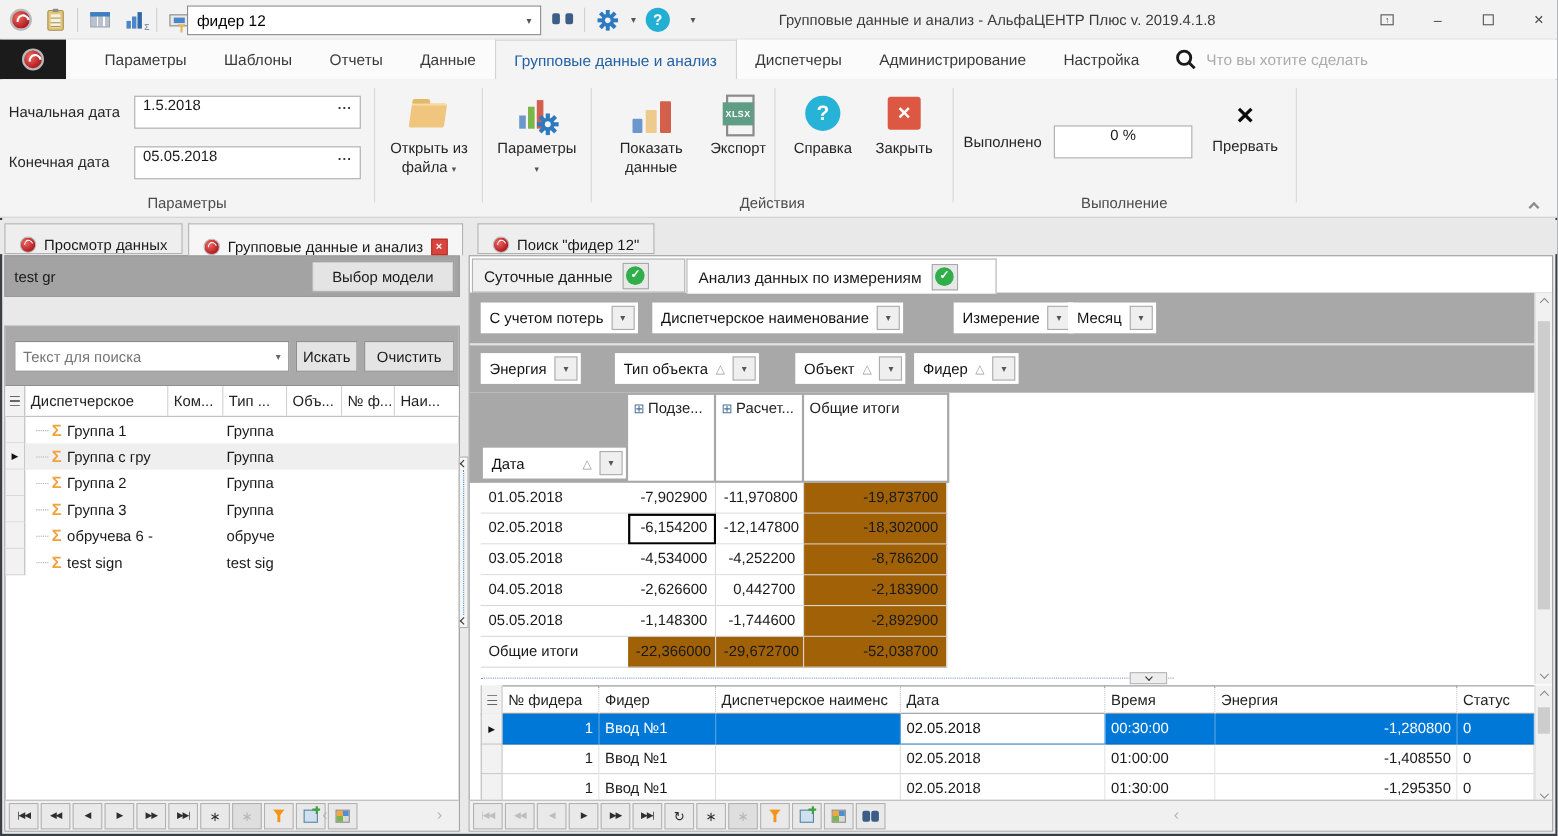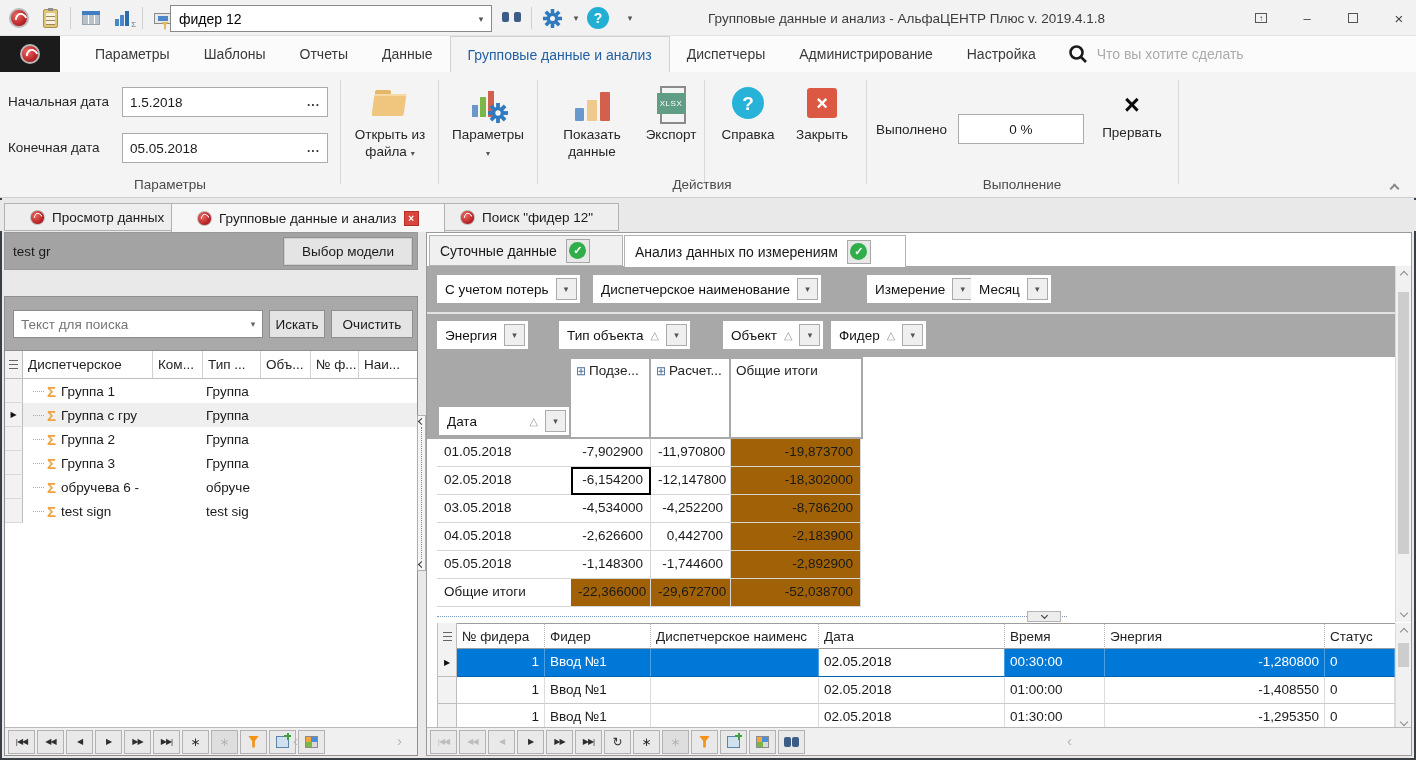--- a/index.html
+++ b/index.html
@@ -51,21 +51,21 @@
   
   .tabrow{position:absolute;left:0;top:36px;right:0;height:36px;background:#fbfbfb;display:flex;align-items:stretch}
   .appbtn{width:60px;background:#1b1b1b;display:flex;align-items:center;justify-content:center}
   .rtab{display:flex;align-items:center;padding:0 17px;font-size:14px;color:#3a3a3a;white-space:nowrap}
   .rtab.active{background:#f4f4f4;border:1px solid #d2d2d2;border-bottom:none;color:#2361a5}
   .findbox{display:flex;align-items:center;gap:8px;padding-left:14px;color:#ababab;font-size:14px}
 
   
   .ribbon{position:absolute;left:0;top:72px;width:1416px;height:126px;background:#f4f4f4;border-bottom:1px solid #cfcfcf}
   .rlabel{position:absolute;font-size:13.5px;color:#262626}
-  .dinput{position:absolute;height:30px;background:#fff;border:1px solid #ababab;display:flex;align-items:center;
+  .dinput{position:absolute;height:30px;background:#fff;border:1px solid #ababab;display:flex;
         padding:0 7px;font-size:13.5px}
   .dinput .val{flex:1}
   .dinput .dots{color:#333;letter-spacing:1px;font-weight:bold;font-size:12px}
   .grplabel{position:absolute;bottom:5px;text-align:center;color:#4b4b4b;font-size:13.5px}
   .gsep{position:absolute;top:8px;height:104px;width:1px;background:#d8d8d8}
   .bigbtn{position:absolute;top:8px;height:102px;text-align:center;color:#262626;font-size:13.5px;line-height:17px}
   .bigbtn .ic{height:46px;display:flex;align-items:center;justify-content:center}
   .caret{font-size:8px;color:#555}
   .ic-folder{width:34px;height:27px;position:relative}
   .ic-folder::before{content:"";position:absolute;left:2px;top:0;width:16px;height:8px;background:#e4b869;border-radius:2px 2px 0 0}
@@ -74,32 +74,32 @@
   .ic-bars3{display:flex;align-items:flex-end;gap:3px;height:36px;justify-content:center}
   .ic-bars3 i{display:block;border-radius:1px}
   .ic-bars3 .b1{width:9px;height:13px;background:#6b98cc}
   .ic-bars3 .b2{width:10px;height:21px;background:#eeca8d}
   .ic-bars3 .b3{width:10px;height:29px;background:#d2604c}
   .ic-chartgear{position:relative;width:36px;height:36px}
   .ic-chartgear .bars{position:absolute;left:2px;bottom:4px;display:flex;align-items:flex-end;gap:2px}
   .ic-chartgear .bars i{display:block;width:6px}
   .ic-xlsx{position:relative;width:30px;height:34px;display:flex;align-items:center;justify-content:center}
   .ic-xlsx::before{content:"";position:absolute;left:4px;top:0;width:22px;height:34px;border:2px solid #8b8b8b}
-  .ic-xlsx b{position:relative;background:#5f9e85;color:#fff;font-size:8px;font-weight:normal;padding:2px 3px;letter-spacing:.5px}
+  .ic-xlsx b{position:relative;background:#5f9e85;color:#fff;font-size:8px;font-weight:bold;padding:2px 3px;letter-spacing:.5px}
   .ic-help{width:32px;height:32px;border-radius:50%;background:#27b2d8;color:#fff;font-weight:bold;font-size:19px;
         display:flex;align-items:center;justify-content:center}
   .ic-closer{width:30px;height:30px;border-radius:3px;background:#dd5843;color:#fff;font-weight:bold;font-size:20px;
         display:flex;align-items:center;justify-content:center}
   .ic-abort{font-size:27px;font-weight:bold;color:#0b0b0b;line-height:28px}
   .chevup{display:inline-block;width:7px;height:7px;border-left:2px solid #8a8a8a;border-top:2px solid #8a8a8a;transform:rotate(45deg)}
 
   
   .doctabs{position:absolute;left:0;top:200px;right:0;height:31px;background:#e9e9e9}
-  .dtab{position:absolute;top:3px;height:28px;background:#eeeeee;border:1px solid #b2b2b2;display:flex;align-items:center;
-        gap:7px;padding:0 25px;font-size:13.5px;white-space:nowrap}
+  .dtab{position:absolute;top:3px;height:28px;background:#eeeeee;border:1px solid #b2b2b2;display:flex;align-items:flex-end;
+        gap:7px;padding:0 13px;font-size:13.5px;white-space:nowrap}
   .dtab.active{background:#f6f6f6;height:29px;border-bottom:none;z-index:2}
   .tclose{width:15px;height:15px;background:#d9453c;border:1px solid #b03028;color:#fff;font-size:10px;line-height:13px;
         text-align:center;font-weight:bold}
 
   
   .leftpanel{position:absolute;left:4px;top:232px;width:414px;height:524px}
   .modelbox{position:absolute;left:0;top:0;width:414px;height:38px;background:#a3a3a3;border:1px solid #989898;
         display:flex;align-items:center;padding:0 8px;font-size:13.5px}
   .btn{background:#e4e4e4;border:1px solid #8f8f8f;display:flex;align-items:center;justify-content:center;
         font-size:13.5px;color:#1a1a1a}

